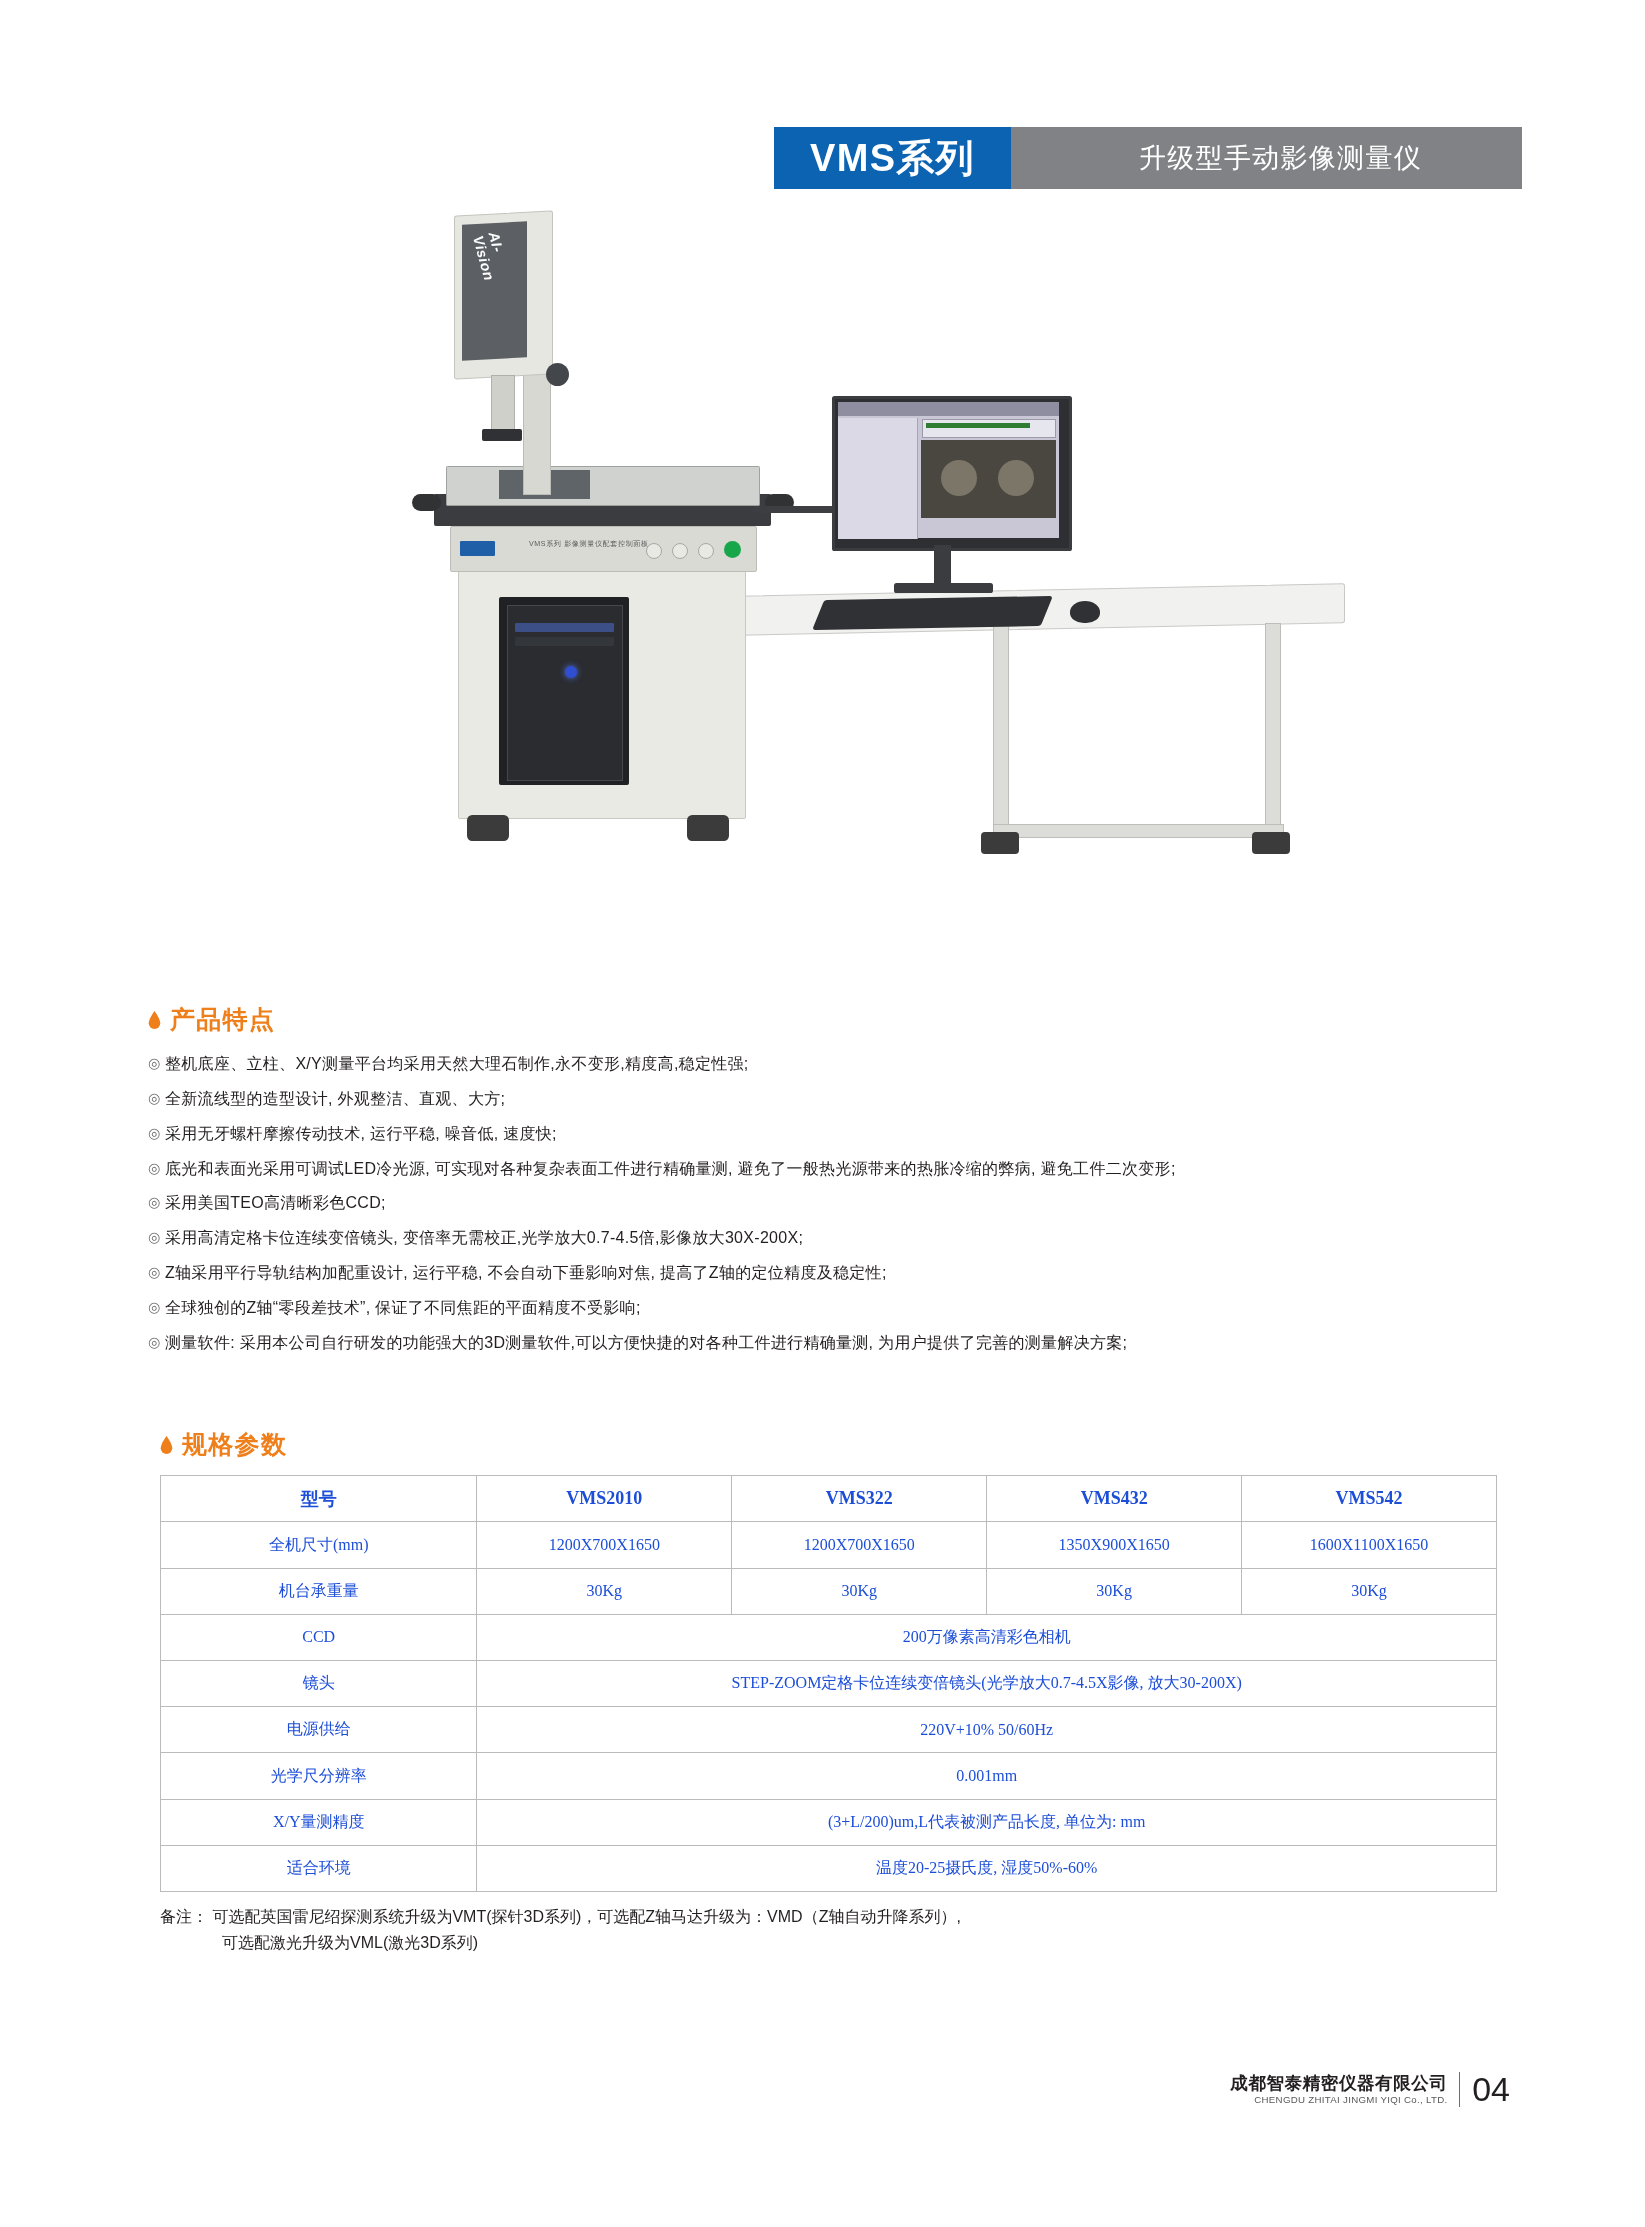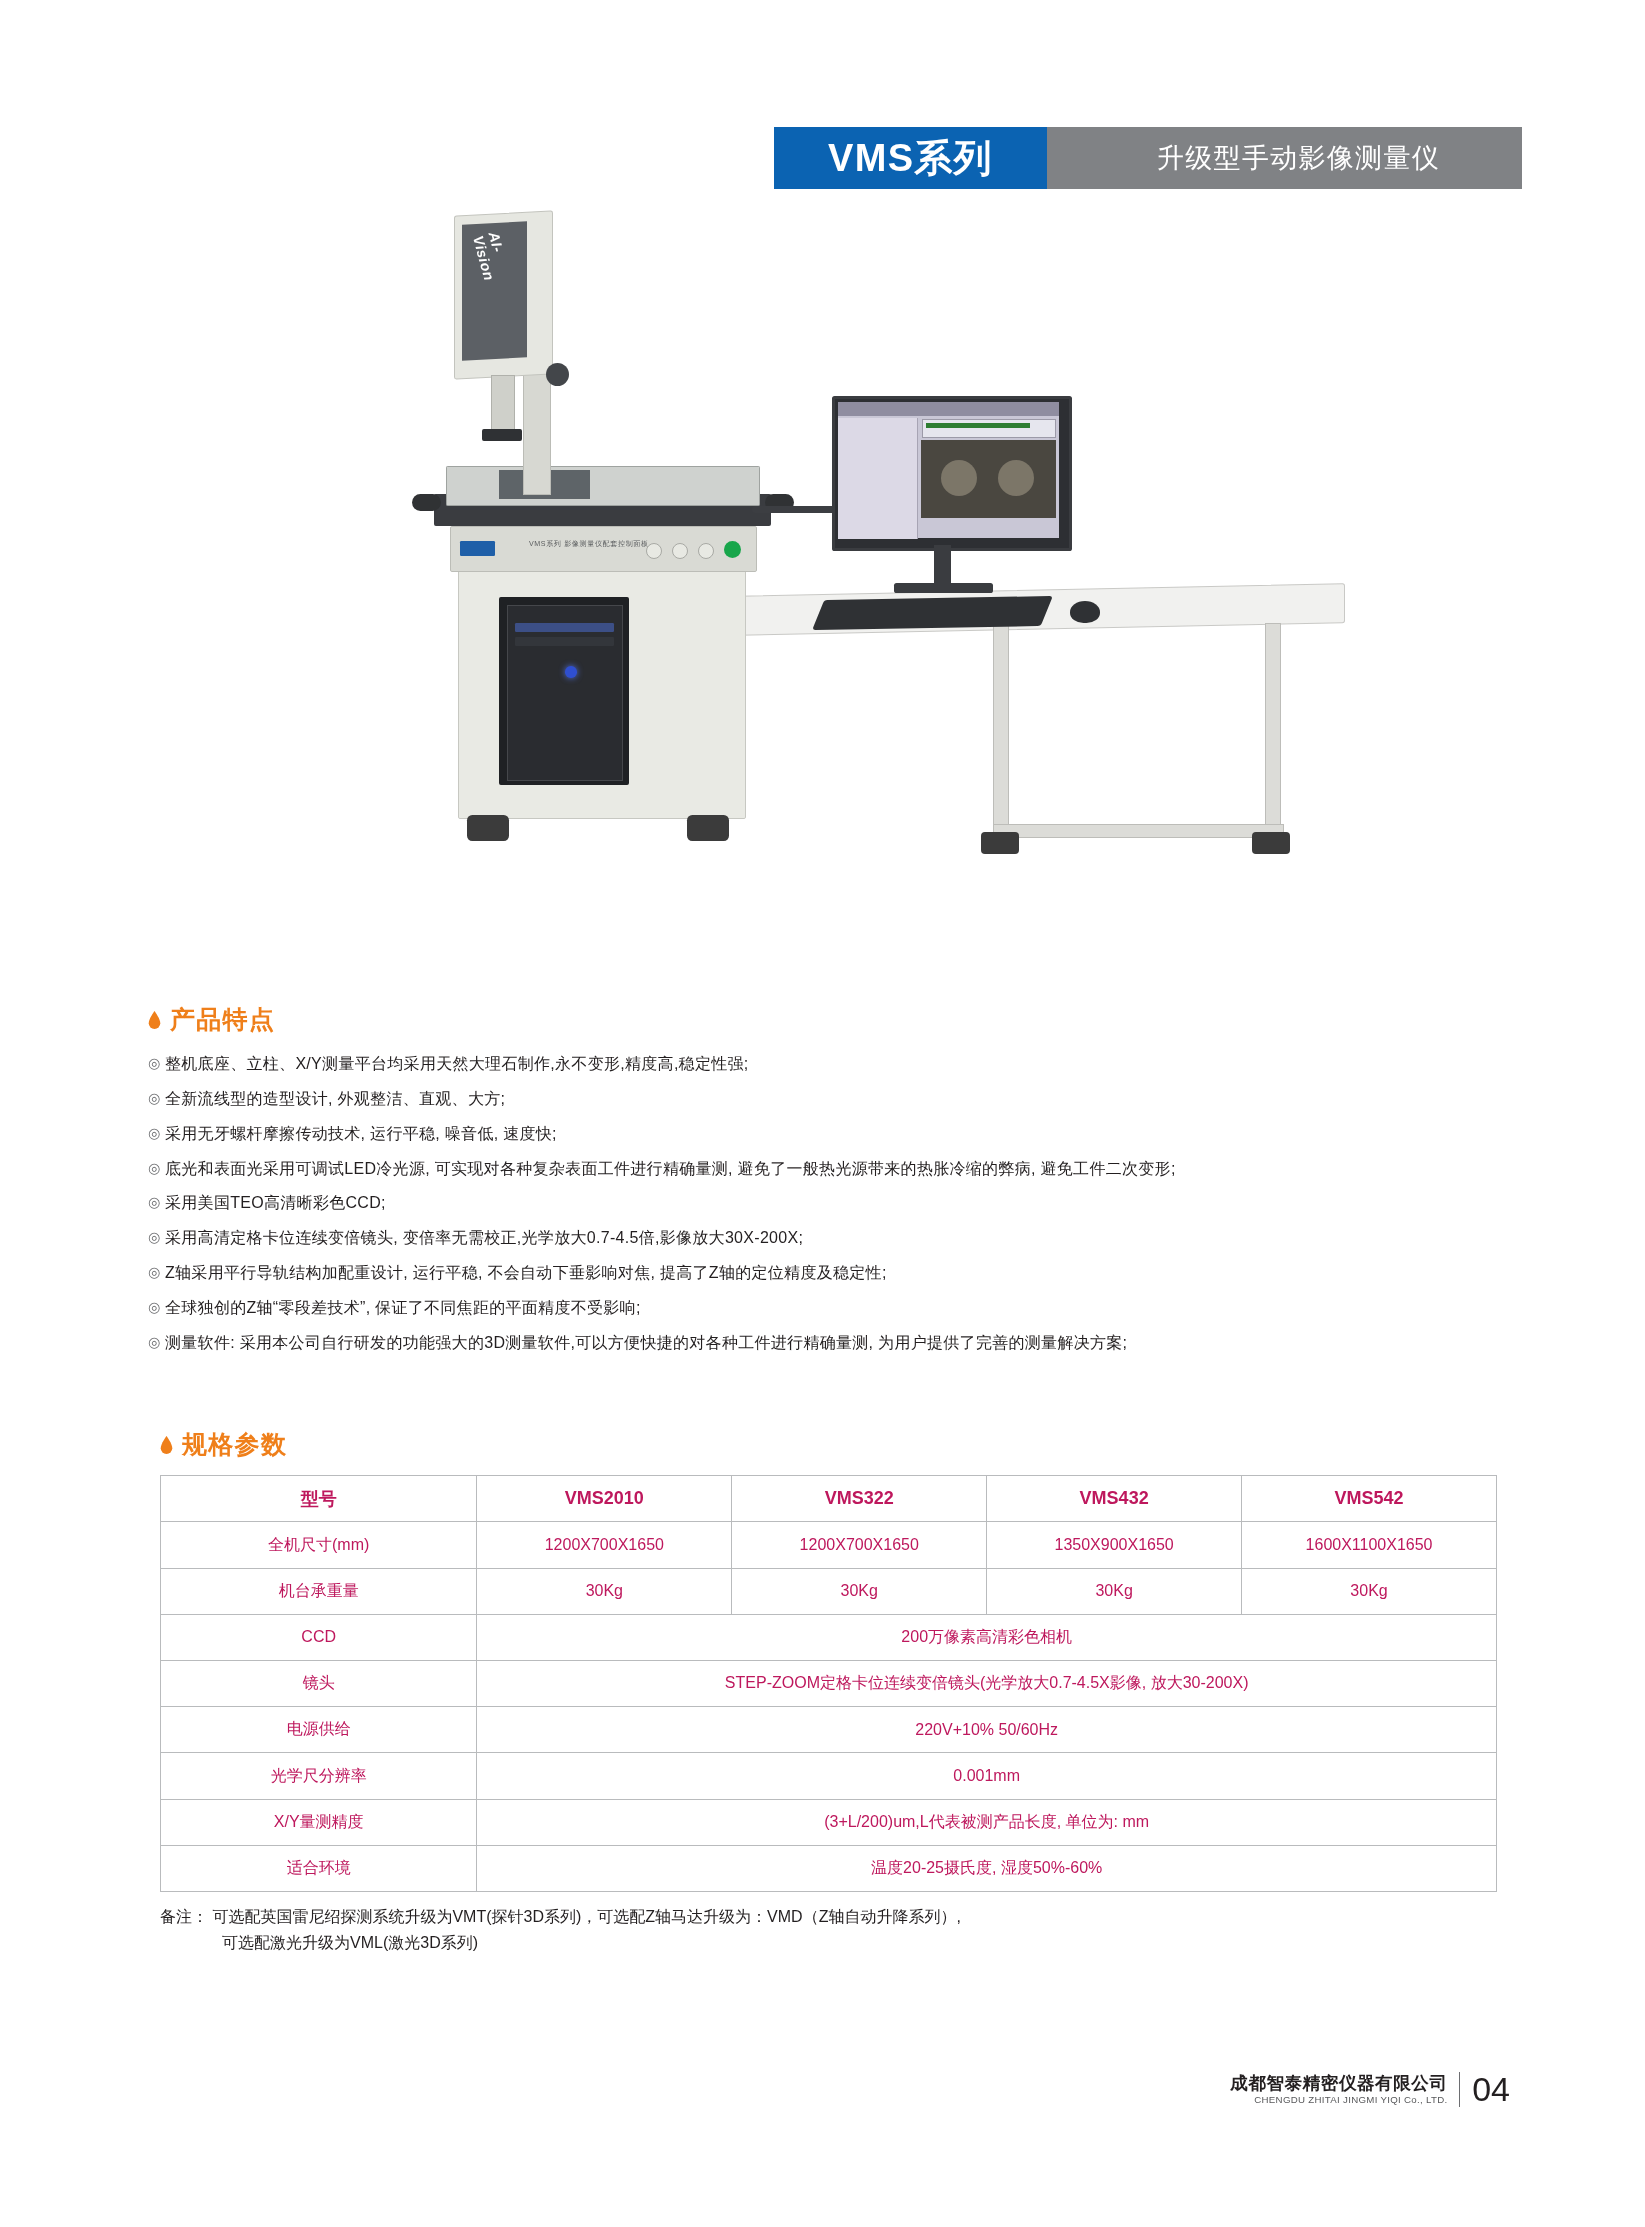--- a/index.html
+++ b/index.html
@@ -21,21 +21,21 @@
     position: absolute;
     top: 127px;
     left: 774px;
     width: 748px;
     height: 62px;
     display: flex;
     align-items: stretch;
   }
   .header-blue {
     background: #0b63b2;
-    width: 273px;
+    width: 237px;
     display: flex;
     align-items: center;
     justify-content: center;
     color: #ffffff;
     font-size: 38px;
     font-weight: bold;
     letter-spacing: 1.3px;
   }
   .header-gray {
     background: #808285;
@@ -477,24 +477,25 @@
   table.spec {
     border-collapse: collapse;
     width: 1337px;
     margin-top: 3.9px;
     table-layout: fixed;
   }
   table.spec td, table.spec th {
     border: 1.3px solid #b9bbbd;
     text-align: center;
     font-size: 16px;
-    color: #be185d;
+    color: #1d4ed8;
     height: 40px;
     padding: 2.6px 5.2px;
     font-weight: normal;
+    font-family: Liberation Serif, serif;
   }
   table.spec th {
     font-weight: bold;
     font-size: 18px;
   }
   table.spec td.label, table.spec th.label {
     width: 305px;
   }
   .note {
     margin-top: 11.7px;

